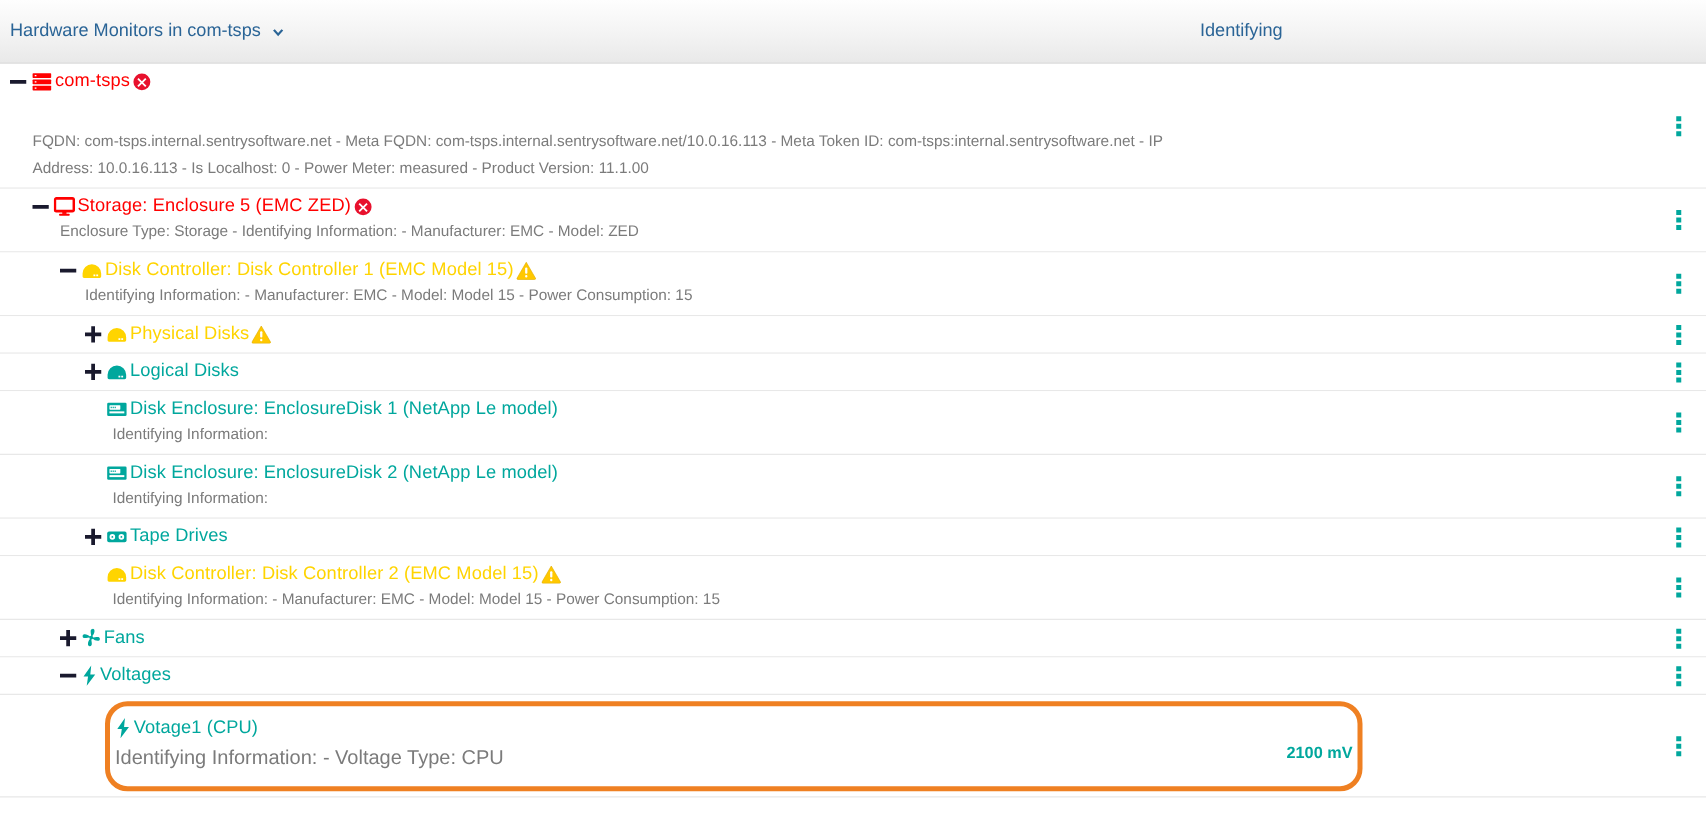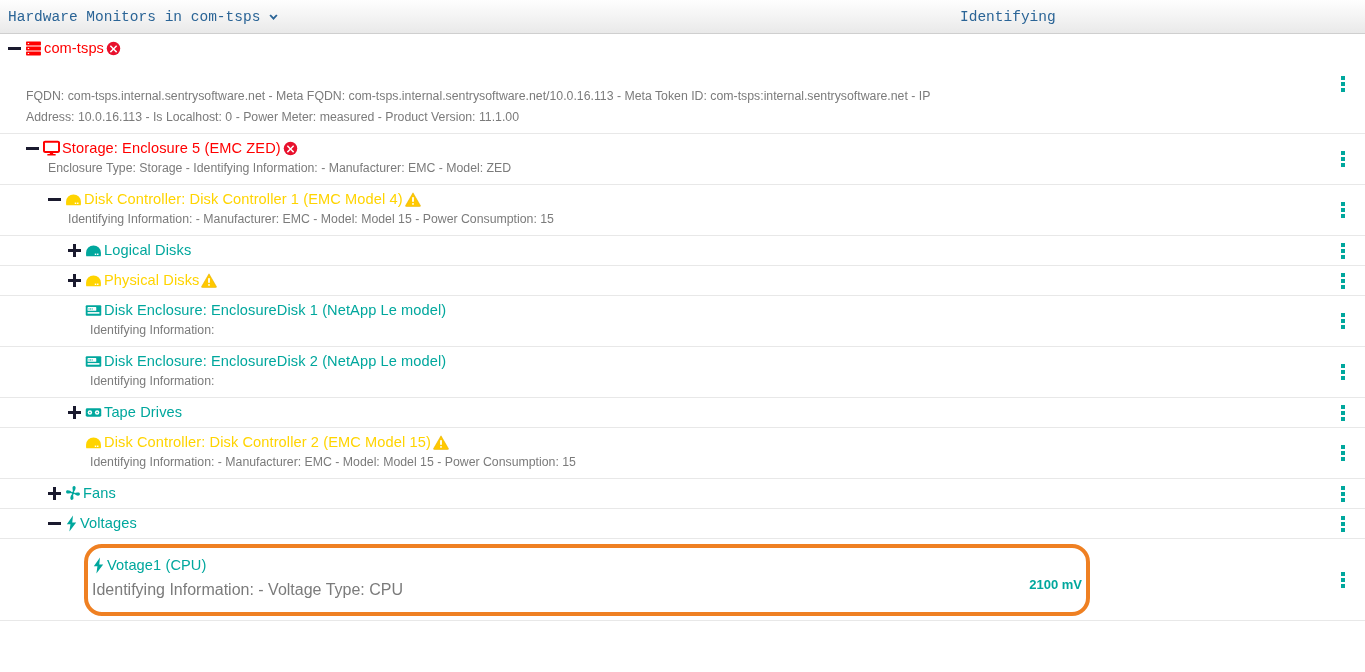--- a/index.html
+++ b/index.html
@@ -6,26 +6,25 @@
   html, body {
     width: 1365px; height: 672px;
     background: #ffffff;
     font-family: "Liberation Sans", sans-serif;
     overflow: hidden;
   }
 
   
   .header {
     position: relative;
-    height: 34px;
+    height: 51px;
     background: linear-gradient(to bottom, #fefefe 0%, #f3f3f3 55%, #e9e9e9 100%);
     border-bottom: 1px solid #cfcfcf;
     display: flex;
     align-items: center;
-    font-family: Liberation Mono, monospace;
   }
   .header-title {
     position: absolute;
     left: 8px;
     display: flex;
     align-items: center;
     gap: 7px;
     color: #2a6496;
     font-size: 14.5px;
     cursor: pointer;
@@ -246,50 +245,30 @@
       <div class="row-inner">
         <div class="node-line i2">
           <span class="toggle"></span>
           <span class="icon">
             <svg width="17" height="17" viewBox="0 0 16 16">
               <path d="M1 10.2 A7 7 0 0 1 15 10.2 L15 12.4 A1.1 1.1 0 0 1 13.9 13.5 L2.1 13.5 A1.1 1.1 0 0 1 1 12.4 Z" fill="#ffd400"></path>
               <rect x="9.2" y="10.9" width="1.4" height="1.3" fill="#fff"></rect>
               <rect x="11.3" y="10.9" width="1.4" height="1.3" fill="#fff"></rect>
             </svg>
           </span>
-          <span class="node-label" style="color:#ffd400">Disk Controller: Disk Controller 1 (EMC Model 4)</span>
+          <span class="node-label" style="color:#ffd400">Disk Controller: Disk Controller 1 (EMC Model 15)</span>
           <span class="badge">
             <svg width="16" height="15" viewBox="0 0 16 15">
               <path d="M8 0.8 L15.4 13.6 A0.8 0.8 0 0 1 14.7 14.6 L1.3 14.6 A0.8 0.8 0 0 1 0.6 13.6 Z" fill="#ffc800" stroke="#e0ae00" stroke-width="0.5"></path>
               <rect x="7.1" y="5" width="1.8" height="5" rx="0.8" fill="#fff"></rect>
               <rect x="7.1" y="11" width="1.8" height="1.9" rx="0.8" fill="#fff"></rect>
             </svg>
           </span>
         </div>
         <div class="detail d2">Identifying Information: - Manufacturer: EMC - Model: Model 15 - Power Consumption: 15</div>
-      </div>
-      <div class="kebab">
-        <i></i>
-        <i></i>
-        <i></i>
-      </div>
-    </div>
-    <div class="row">
-      <div class="row-inner">
-        <div class="node-line i3">
-          <span class="toggle plus"></span>
-          <span class="icon">
-            <svg width="17" height="17" viewBox="0 0 16 16">
-              <path d="M1 10.2 A7 7 0 0 1 15 10.2 L15 12.4 A1.1 1.1 0 0 1 13.9 13.5 L2.1 13.5 A1.1 1.1 0 0 1 1 12.4 Z" fill="#00a79d"></path>
-              <rect x="9.2" y="10.9" width="1.4" height="1.3" fill="#fff"></rect>
-              <rect x="11.3" y="10.9" width="1.4" height="1.3" fill="#fff"></rect>
-            </svg>
-          </span>
-          <span class="node-label" style="color:#00a79d">Logical Disks</span>
-        </div>
       </div>
       <div class="kebab">
         <i></i>
         <i></i>
         <i></i>
       </div>
     </div>
     <div class="row">
       <div class="row-inner">
         <div class="node-line i3">
@@ -302,20 +281,40 @@
             </svg>
           </span>
           <span class="node-label" style="color:#ffd400">Physical Disks</span>
           <span class="badge">
             <svg width="16" height="15" viewBox="0 0 16 15">
               <path d="M8 0.8 L15.4 13.6 A0.8 0.8 0 0 1 14.7 14.6 L1.3 14.6 A0.8 0.8 0 0 1 0.6 13.6 Z" fill="#ffc800" stroke="#e0ae00" stroke-width="0.5"></path>
               <rect x="7.1" y="5" width="1.8" height="5" rx="0.8" fill="#fff"></rect>
               <rect x="7.1" y="11" width="1.8" height="1.9" rx="0.8" fill="#fff"></rect>
             </svg>
           </span>
+        </div>
+      </div>
+      <div class="kebab">
+        <i></i>
+        <i></i>
+        <i></i>
+      </div>
+    </div>
+    <div class="row">
+      <div class="row-inner">
+        <div class="node-line i3">
+          <span class="toggle plus"></span>
+          <span class="icon">
+            <svg width="17" height="17" viewBox="0 0 16 16">
+              <path d="M1 10.2 A7 7 0 0 1 15 10.2 L15 12.4 A1.1 1.1 0 0 1 13.9 13.5 L2.1 13.5 A1.1 1.1 0 0 1 1 12.4 Z" fill="#00a79d"></path>
+              <rect x="9.2" y="10.9" width="1.4" height="1.3" fill="#fff"></rect>
+              <rect x="11.3" y="10.9" width="1.4" height="1.3" fill="#fff"></rect>
+            </svg>
+          </span>
+          <span class="node-label" style="color:#00a79d">Logical Disks</span>
         </div>
       </div>
       <div class="kebab">
         <i></i>
         <i></i>
         <i></i>
       </div>
     </div>
     <div class="row">
       <div class="row-inner">

